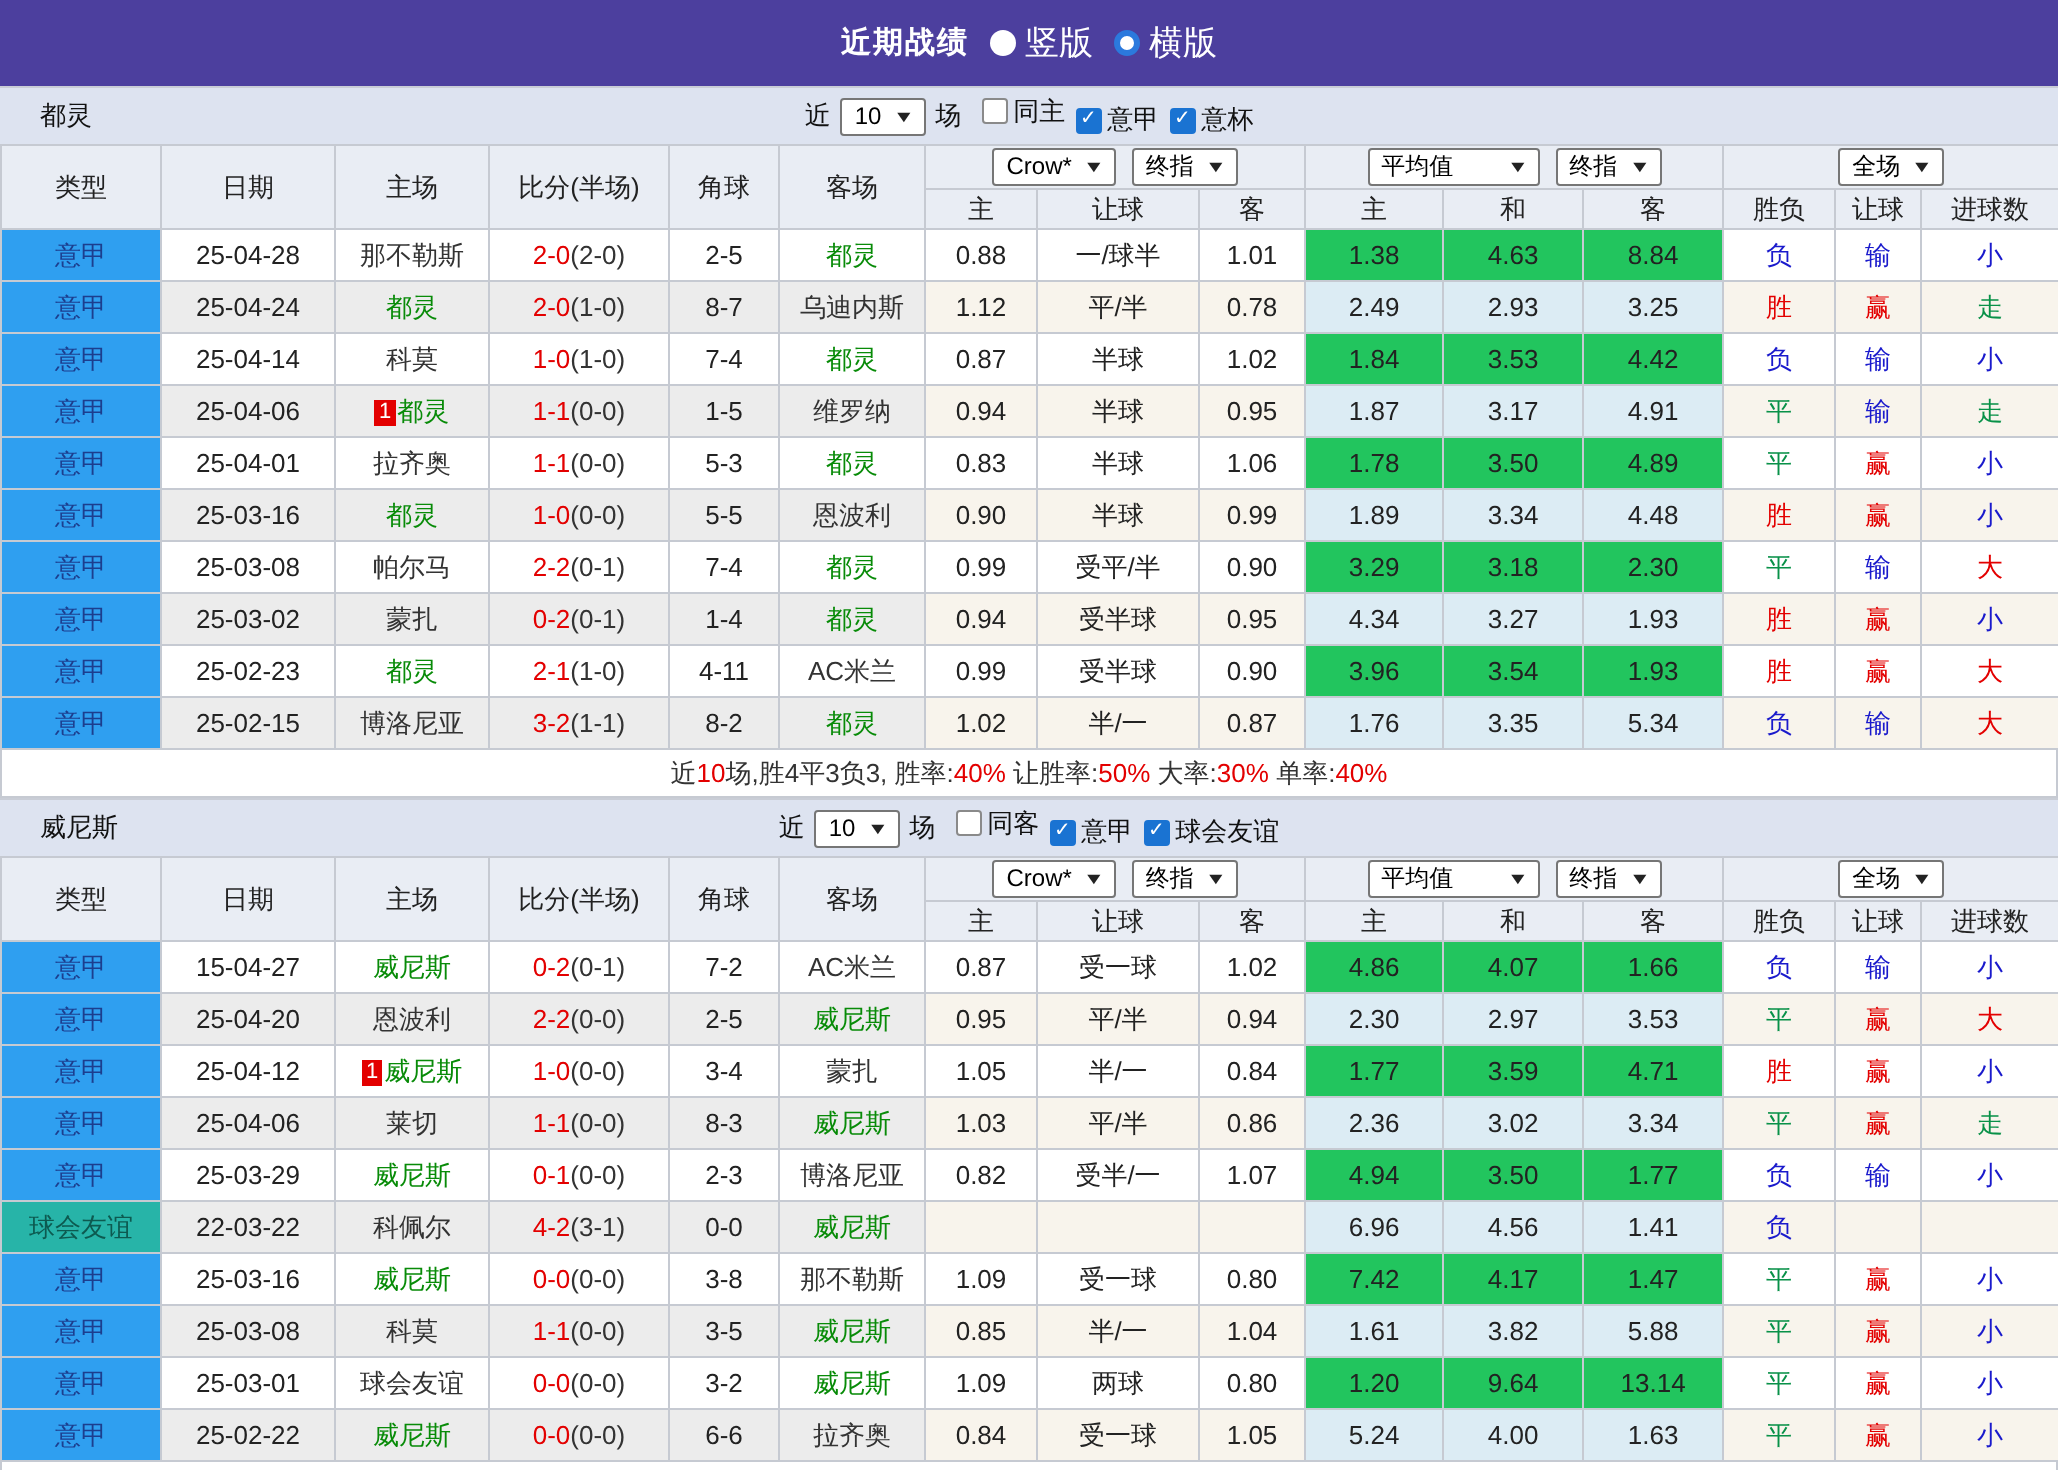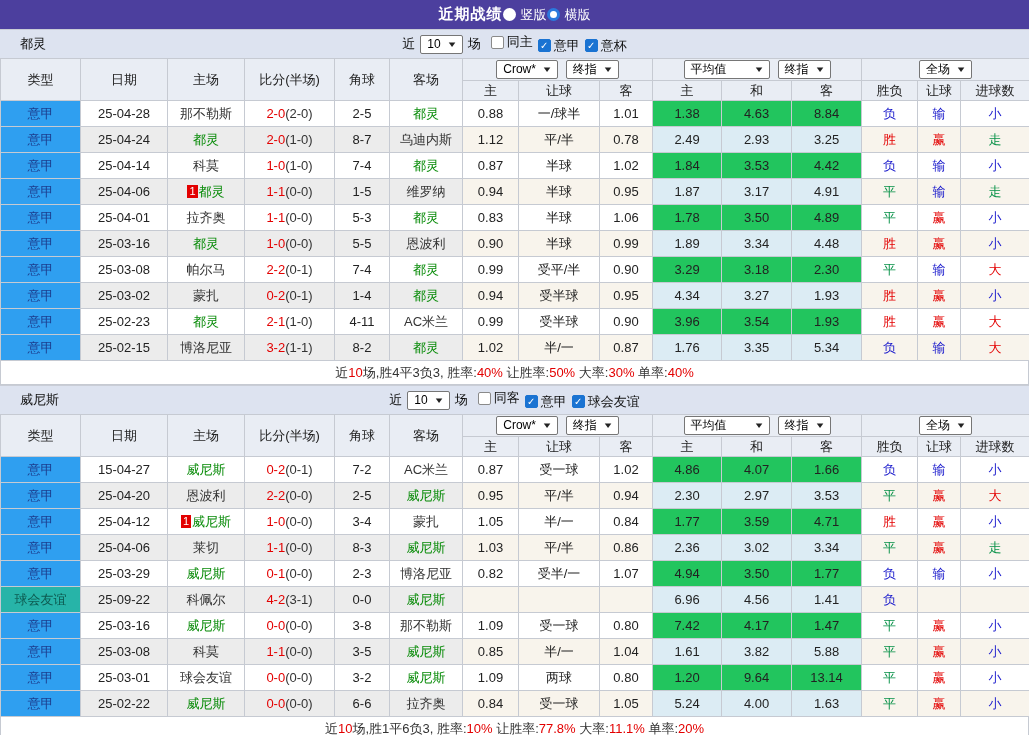--- a/index.html
+++ b/index.html
@@ -1,22 +1,22 @@
 <!DOCTYPE html>
 <html><head>
 <meta charset="utf-8">
 <style>
   *{margin:0;padding:0;box-sizing:border-box;}
   html,body{width:1029px;background:#fff;}
   body{font-family:"Liberation Sans","DejaVu Sans",sans-serif;color:#333;}
 
   
-  .titlebar{height:29px;background:#4c3f9e;display:flex;align-items:center;justify-content:center;color:#fff;}
+  .titlebar{height:43px;background:#4c3f9e;display:flex;align-items:center;justify-content:center;gap:10px;color:#fff;}
   .titlebar .title{font-size:15px;font-weight:bold;letter-spacing:1px;}
-  .radio-item{display:inline-flex;align-items:center;gap:5px;font-size:13px;cursor:default;}
+  .radio-item{display:inline-flex;align-items:center;gap:5px;font-size:17px;cursor:default;}
   .radio{width:13px;height:13px;border-radius:50%;background:#fff;display:inline-block;flex:0 0 auto;}
   .radio.sel{border:3px solid #2b79dd;}
 
   
   .section-head{height:29px;background:#dde3f0;position:relative;display:flex;align-items:center;justify-content:center;font-size:13px;border-top:1px solid #c9cdd6;}
   .team-label{position:absolute;left:20px;font-size:13px;color:#111;}
   .filter{display:flex;align-items:center;gap:5px;color:#111;}
   .select{display:inline-flex;align-items:center;gap:7px;background:#fff;border:1px solid #767676;border-radius:2px;padding:0 6px;font-size:12px;color:#000;height:19px;line-height:17px;cursor:default;}
   .select .arr{font-size:8px;color:#222;transform:scaleX(1.4);}
   .select.wide{min-width:86px;justify-content:space-between;}
@@ -526,21 +526,21 @@
     <td class="c-odd">1.07</td>
     <td class="c-avg">4.94</td>
     <td class="c-avg">3.50</td>
     <td class="c-avg">1.77</td>
     <td class="c-res lose">负</td>
     <td class="c-res lose">输</td>
     <td class="c-res lose">小</td>
   </tr>
         <tr>
     <td class="c-type friendly">球会友谊</td>
-    <td class="c-date">25-09-22</td>
+    <td class="c-date">22-03-22</td>
     <td class="c-team"><span class="tname">科佩尔</span></td>
     <td class="c-score"><span class="sc">4-2</span><span class="half">(3-1)</span></td>
     <td class="c-corner">0-0</td>
     <td class="c-team"><span class="tname hot">威尼斯</span></td>
     <td class="c-odd"></td>
     <td class="c-odd"></td>
     <td class="c-odd"></td>
     <td class="c-avg">6.96</td>
     <td class="c-avg">4.56</td>
     <td class="c-avg">1.41</td>

